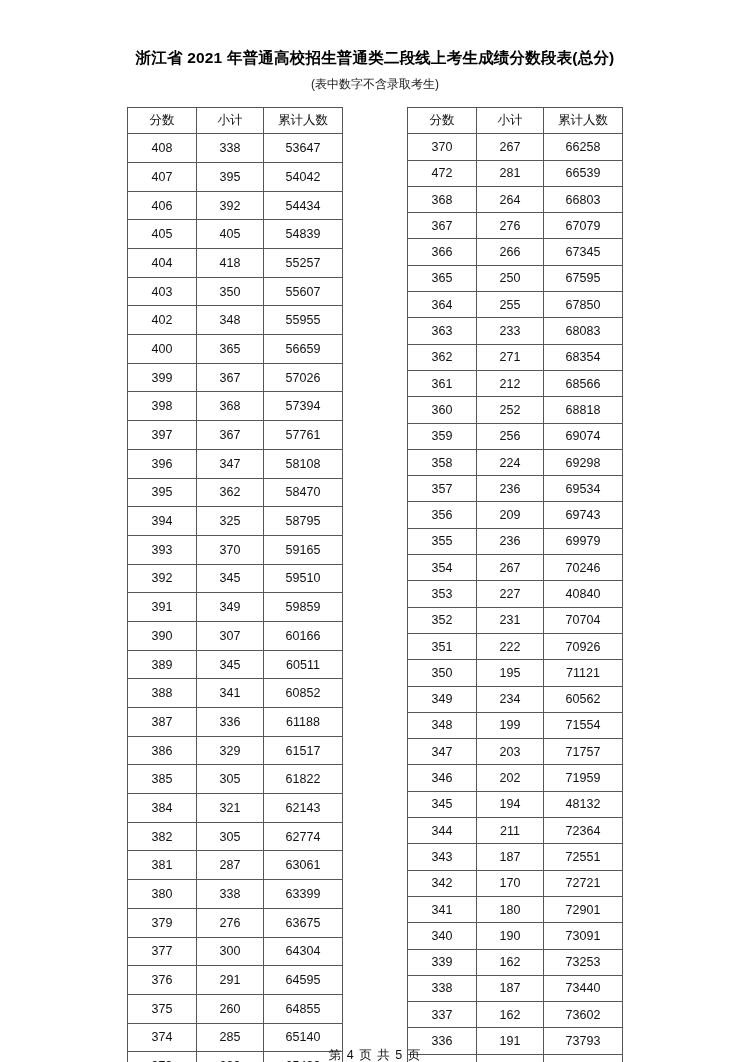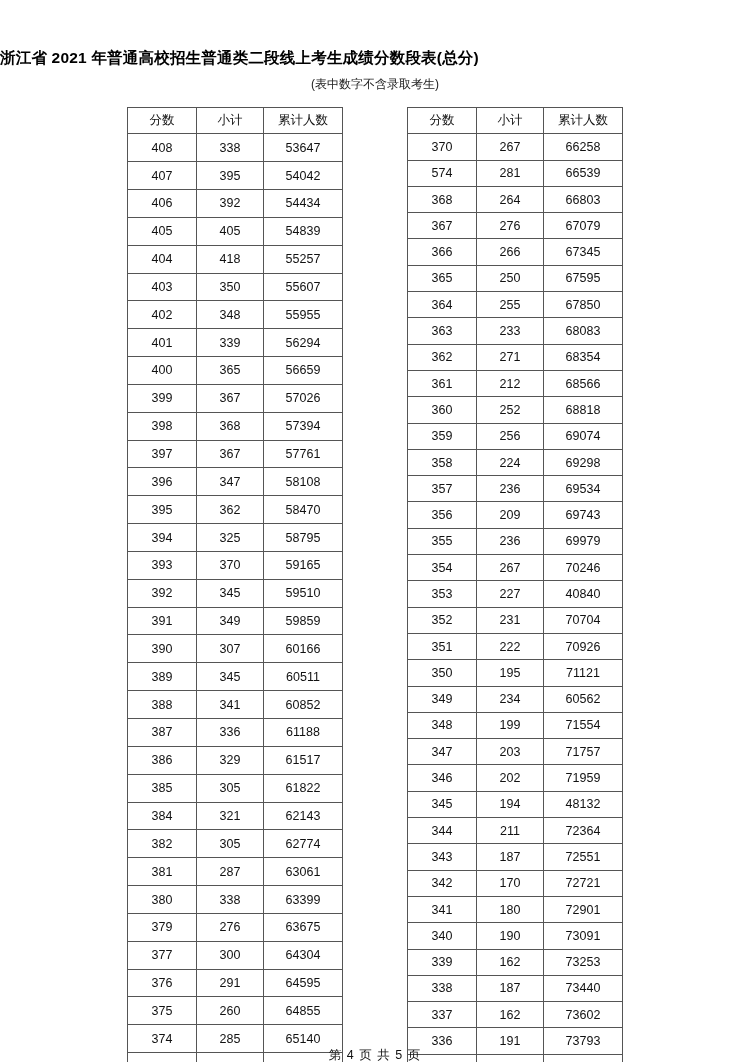--- a/index.html
+++ b/index.html
@@ -16,21 +16,21 @@
     overflow: hidden;
   }
   .page {
     width: 750px;
     height: 1062px;
     position: relative;
     box-sizing: border-box;
     padding: 0;
   }
   .title {
-    text-align: left;
+    text-align: center;
     font-size: 15.5px;
     font-weight: bold;
     letter-spacing: 0.2px;
     margin-top: 48px;
     color: #000;
   }
   .subtitle {
     text-align: center;
     font-size: 12px;
     color: #222;
@@ -121,25 +121,20 @@
             <td class="col-score">403</td>
             <td class="col-sub">350</td>
             <td class="col-cum">55607</td>
           </tr>
           <tr>
             <td class="col-score">402</td>
             <td class="col-sub">348</td>
             <td class="col-cum">55955</td>
           </tr>
           <tr>
-            <td class="col-score">401</td>
-            <td class="col-sub">339</td>
-            <td class="col-cum">56294</td>
-          </tr>
-          <tr>
             <td class="col-score">400</td>
             <td class="col-sub">365</td>
             <td class="col-cum">56659</td>
           </tr>
           <tr>
             <td class="col-score">399</td>
             <td class="col-sub">367</td>
             <td class="col-cum">57026</td>
           </tr>
           <tr>
@@ -273,21 +268,21 @@
           <th class="col-cum">累计人数</th>
         </tr>
       </thead>
       <tbody id="right-body">
           <tr>
             <td class="col-score">370</td>
             <td class="col-sub">267</td>
             <td class="col-cum">66258</td>
           </tr>
           <tr>
-            <td class="col-score">574</td>
+            <td class="col-score">472</td>
             <td class="col-sub">281</td>
             <td class="col-cum">66539</td>
           </tr>
           <tr>
             <td class="col-score">368</td>
             <td class="col-sub">264</td>
             <td class="col-cum">66803</td>
           </tr>
           <tr>
             <td class="col-score">367</td>

